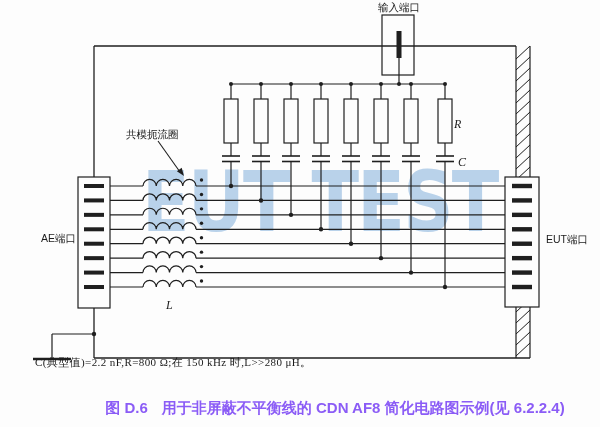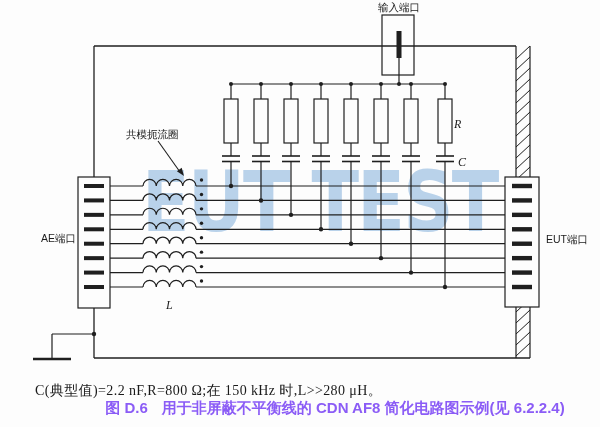--- a/index.html
+++ b/index.html
@@ -5,22 +5,22 @@
   html,body{margin:0;padding:0;background:#fdfdfd;}
   #page{position:relative;width:600px;height:427px;background:#fdfdfd;overflow:hidden;
         font-family:"Liberation Sans",sans-serif;}
   #watermark{position:absolute;left:142px;top:160px;z-index:0;
              font-family:"DejaVu Sans",sans-serif;font-weight:bold;font-size:84px;
              color:#a9c8e6;opacity:.8;letter-spacing:-2px;white-space:nowrap;
              transform:scaleX(.83);transform-origin:left top;line-height:1;}
   #circuit-svg{position:absolute;left:0;top:0;z-index:1;}
   .svg-label{font-family:"Liberation Sans",sans-serif;font-size:10.5px;fill:#1c1c1c;}
   .sym-label{font-family:"Liberation Serif",serif;font-style:italic;font-size:12px;fill:#1c1c1c;}
-  #note-line{position:absolute;left:35px;top:382px;z-index:2;
-             font-family:"Liberation Serif",serif;font-size:14px;color:#1a1a1a;
+  #note-line{position:absolute;left:35px;top:355px;z-index:2;
+             font-family:"Liberation Serif",serif;font-size:11px;color:#1a1a1a;
              letter-spacing:.4px;white-space:nowrap;}
   #caption-line{position:absolute;left:0;top:399px;width:100%;z-index:2;text-align:center;
              font-size:15px;font-weight:bold;color:#8b5cf6;white-space:nowrap;margin-left:35px;}
   #caption-line .gap{display:inline-block;width:14px;}
 </style>
 </head>
 <body>
 
 <div id="page">
 

